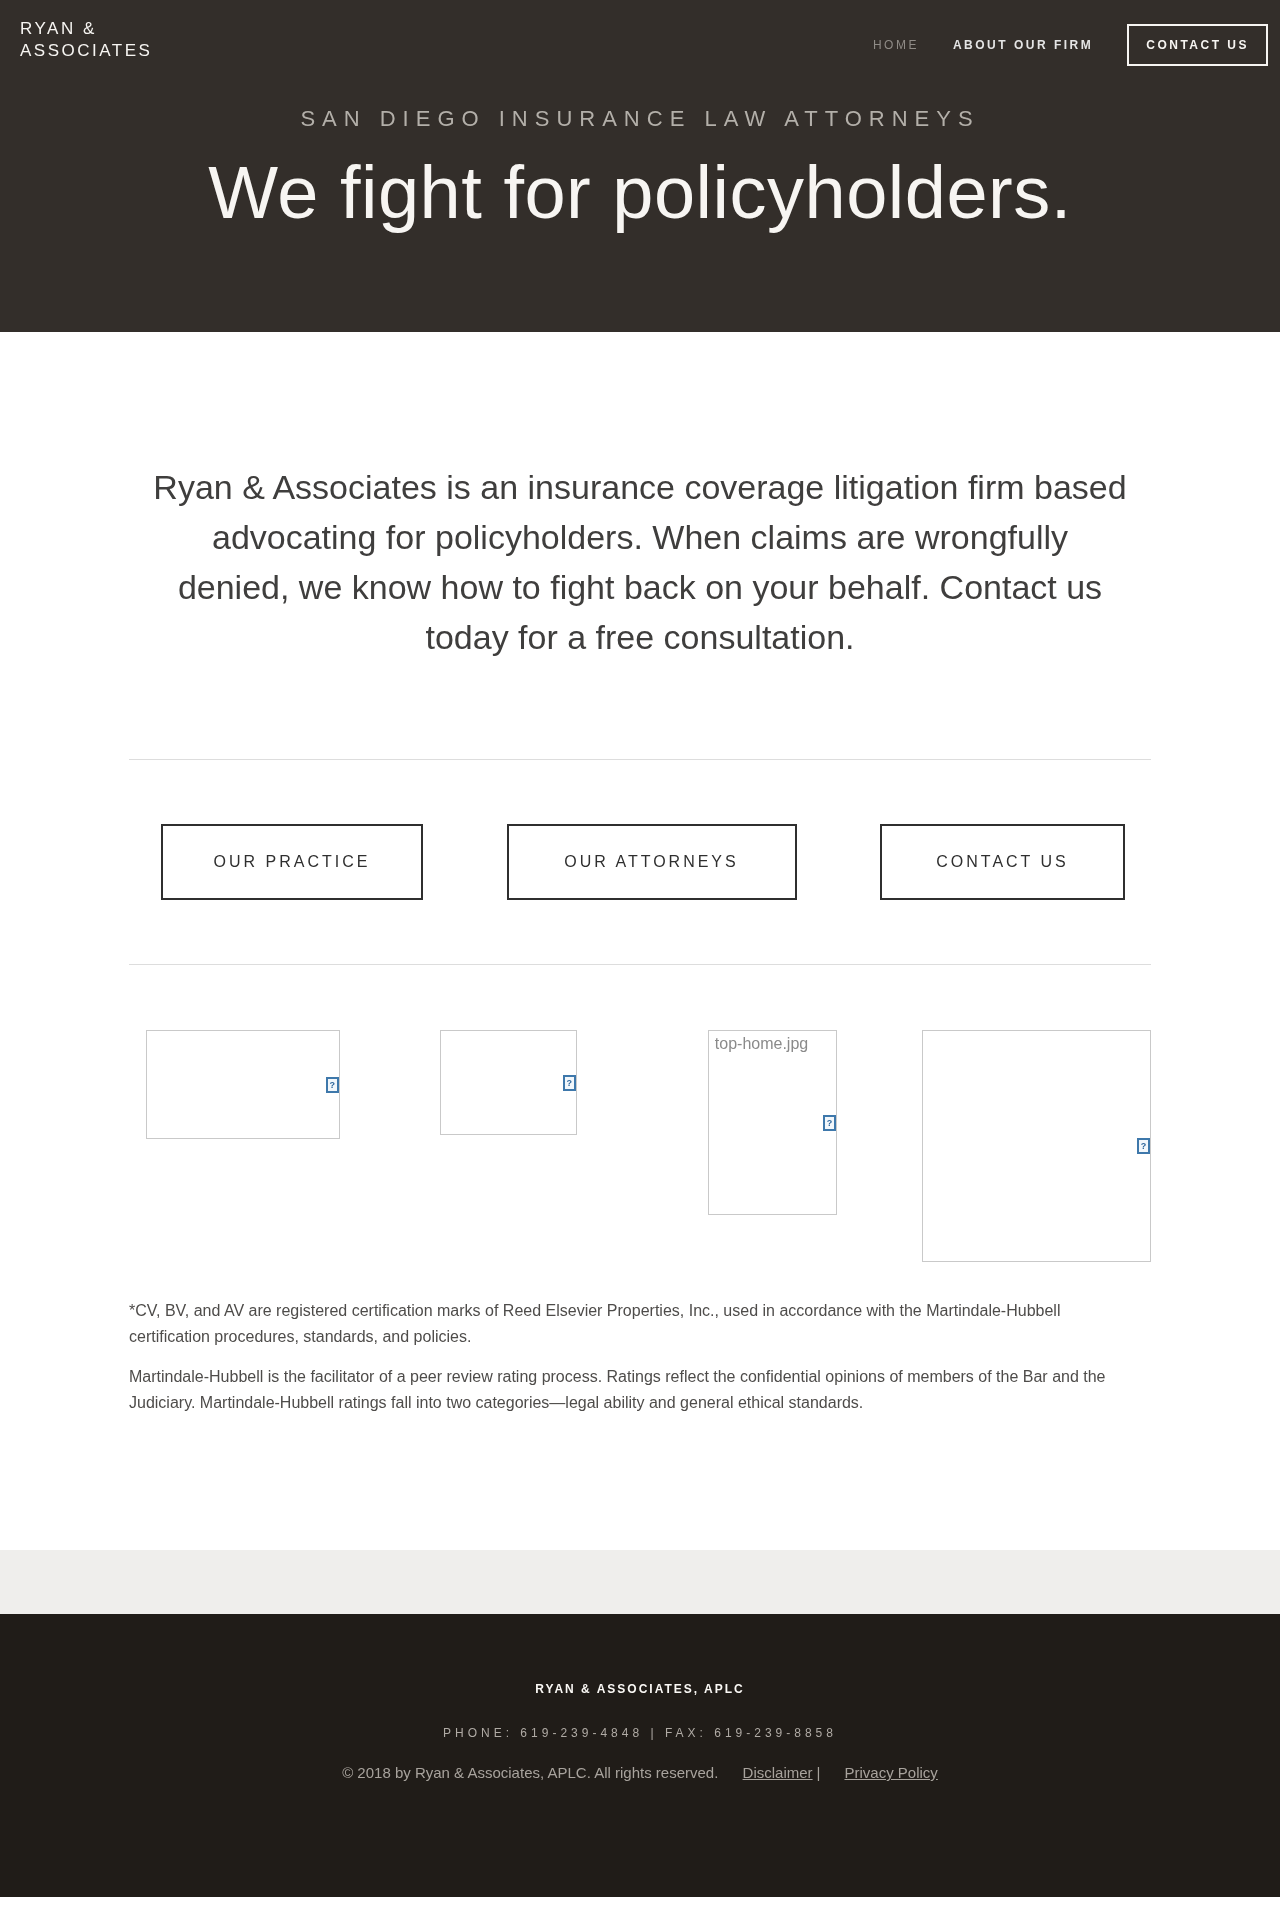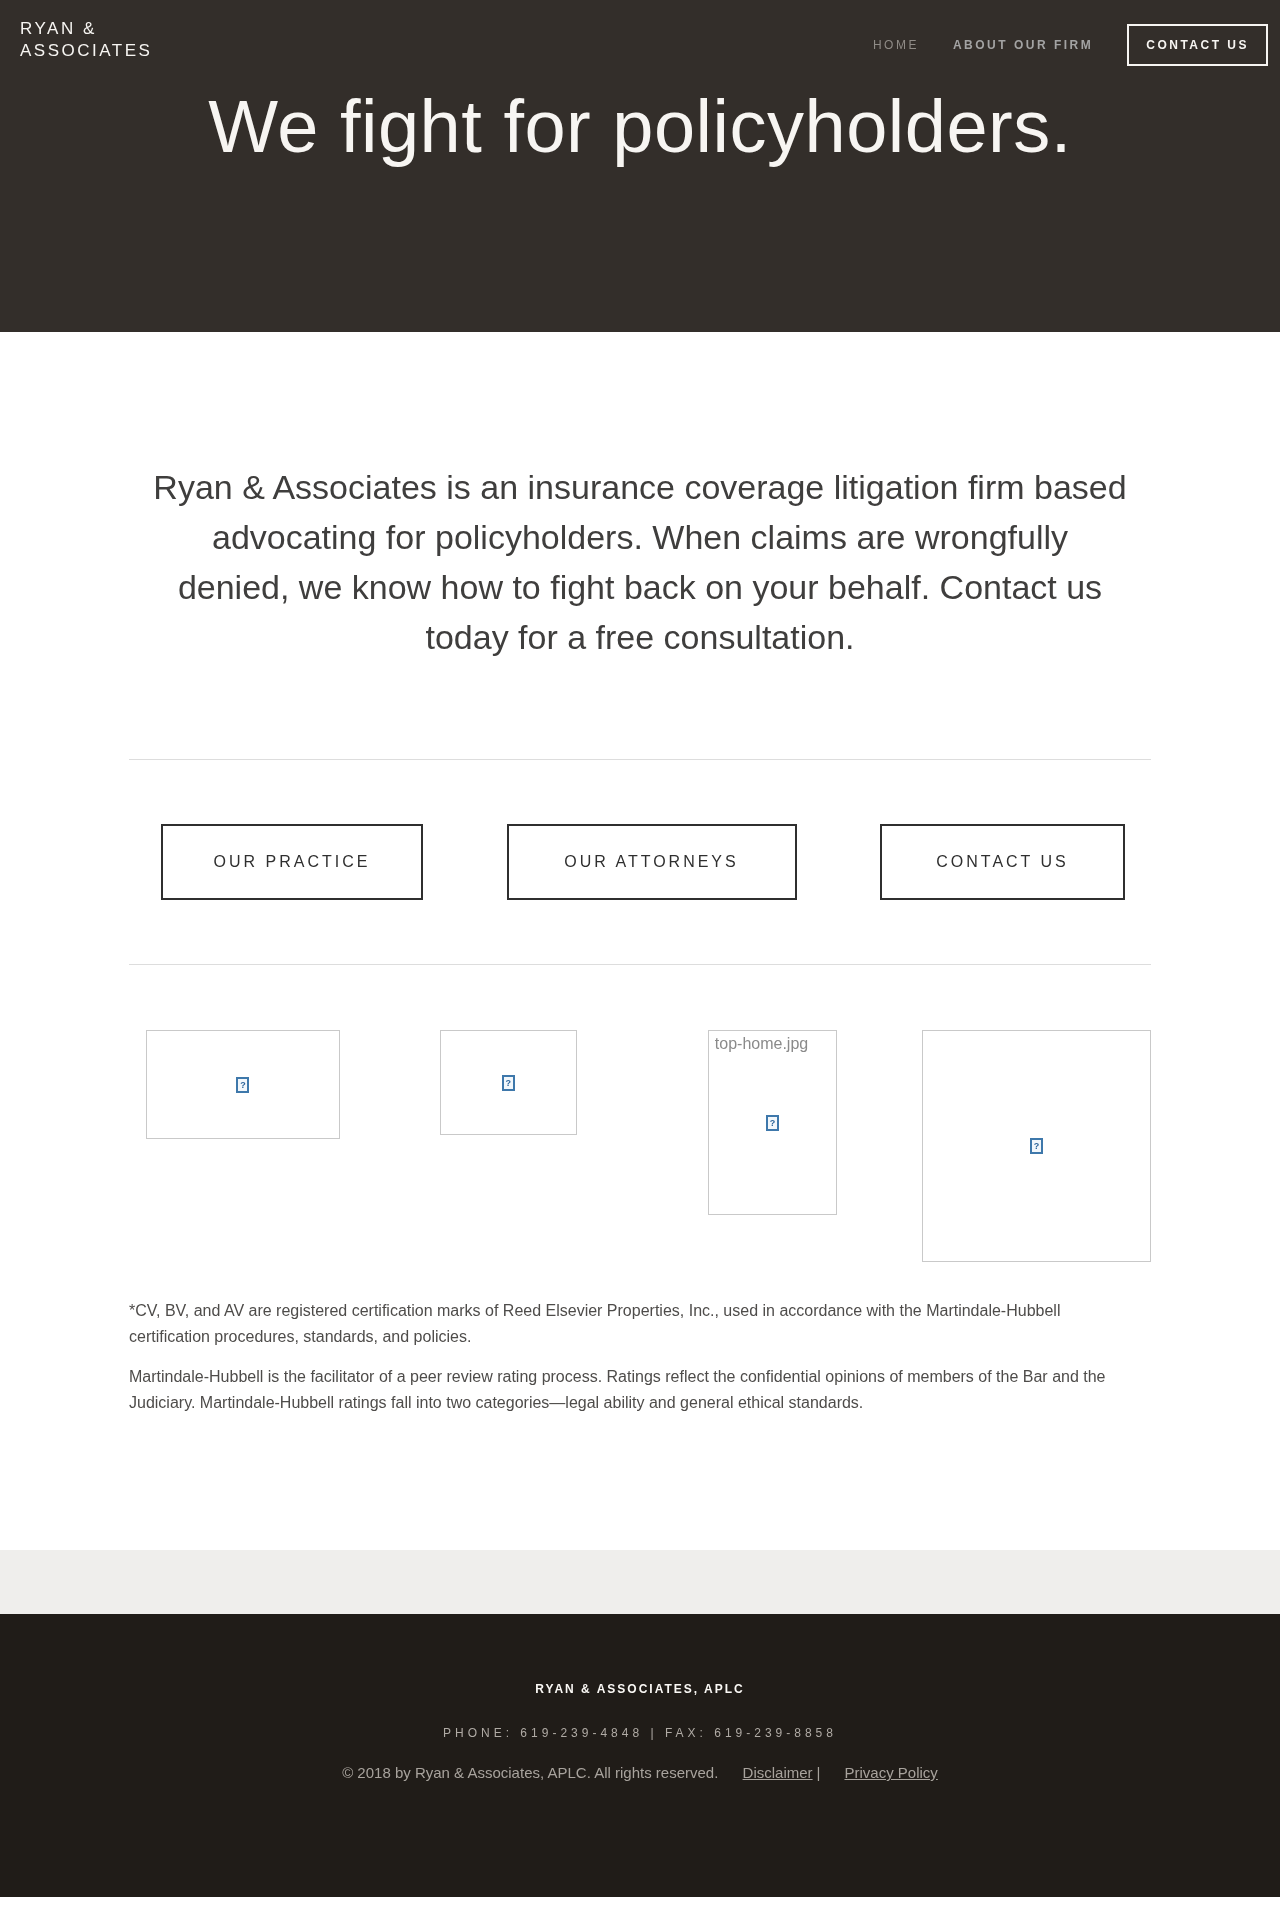--- a/index.html
+++ b/index.html
@@ -6,21 +6,21 @@
   html,body { margin:0; padding:0; background:#ffffff; }
   body { font-family:"Liberation Sans", sans-serif; width:1280px; }
 
   
   .hero { background:#332e2a; height:332px; padding-top:18px; }
   .topbar { display:flex; justify-content:space-between; align-items:flex-start; padding:0 12px 0 20px; }
   .logo { color:#f7f5f2; font-size:17px; font-weight:500; letter-spacing:2.5px; line-height:22px; cursor:pointer; }
   .nav { display:flex; align-items:center; gap:34px; margin-top:6px; }
   .nav-link { font-size:12px; letter-spacing:2.5px; font-weight:700; cursor:pointer; white-space:nowrap; }
   .nav-home { color:#8f8b86; font-weight:400;text-align:center; }
-  .nav-about { color:#a3a3a3;text-align:center; }
+  .nav-about { color:#e5e5e5;text-align:center; }
   .nav-contact { color:#f7f5f2; border:2px solid #f7f5f2; padding:12px 17px; }
   .hero-sub { margin-top:40px; text-align:center; color:#b3afa9; font-size:22px; font-weight:300; letter-spacing:7px; }
   .hero-title { margin-top:22px; text-align:center; color:#f7f5f2; font-size:74px; font-weight:300; letter-spacing:0.5px; line-height:1.05; }
 
   
   .container { width:1022px; margin:0 auto; }
   .intro { max-width:1040px; margin:130px auto 0; text-align:center; color:#3f3e3d; font-size:34px; font-weight:300; line-height:50px; }
   .intro span { display:block; }
   .divider { border:none; border-top:1px solid #dddddd; margin:0; }
   .divider-1 { margin-top:97px; }
@@ -29,21 +29,21 @@
   .btn-row { display:flex; justify-content:space-between; margin-top:64px; padding:0 26px 0 32px; }
   .outline-btn { height:76px; border:2px solid #2f2f2f; background:transparent; color:#2f2f2f;
                  font-family:"Liberation Sans", sans-serif; font-size:16px; font-weight:500; letter-spacing:3px;
                  display:flex; align-items:center; justify-content:center; cursor:pointer; }
   .outline-btn:nth-child(1) { width:262px; }
   .outline-btn:nth-child(2) { width:290px; }
   .outline-btn:nth-child(3) { width:245px; }
 
   .img-row { display:flex; align-items:flex-start; margin-top:65px; }
   .img-box { position:relative; border:1px solid #c9c9c9; background:#ffffff;
-             display:flex; align-items:center; justify-content:center; }
+             display:flex; align-items:center; justify-content:flex-end; }
   .img-box:nth-child(1) { width:198px; height:109px; margin-left:17px; }
   .img-box:nth-child(2) { width:140px; height:105px; margin-left:100px; }
   .img-box:nth-child(3) { width:132px; height:185px; margin-left:131px; }
   .img-box:nth-child(4) { width:234px; height:232px; margin-left:85px; }
   .alt-text { position:absolute; top:4px; left:6px; right:2px; color:#8a8a8a; font-size:16px; font-weight:300; text-align:left; overflow:hidden; white-space:nowrap; }
   .broken-icon { width:13px; height:16px; border:2px solid #3e78ab; background:#f2f7fb; color:#2d659b;
                  font-size:9px; font-weight:700; display:flex; align-items:center; justify-content:center; }
 
   .disclaimer { margin-top:36px; color:#4e4c4a; font-size:16px; font-weight:300; line-height:26px; }
   .disclaimer p { margin:0 0 14px 0; }
@@ -68,20 +68,21 @@
     <div class="logo">
       <div>RYAN &amp;</div>
       <div>ASSOCIATES</div>
     </div>
     <div class="nav">
       <span class="nav-link nav-home">HOME</span>
       <span class="nav-link nav-about">ABOUT OUR FIRM</span>
       <span class="nav-link nav-contact">CONTACT US</span>
     </div>
   </div>
+  <div class="hero-sub">SAN DIEGO INSURANCE LAW ATTORNEYS</div>
   <div class="hero-title">We fight for policyholders.</div>
 </div>
 
 <div class="main-pad">
 
   <div class="intro">
     <span>Ryan &amp; Associates is an insurance coverage litigation firm based</span>
     <span>advocating for policyholders.  When claims are wrongfully</span>
     <span>denied, we know how to fight back on your behalf.  Contact us</span>
     <span>today for a free consultation.</span>

